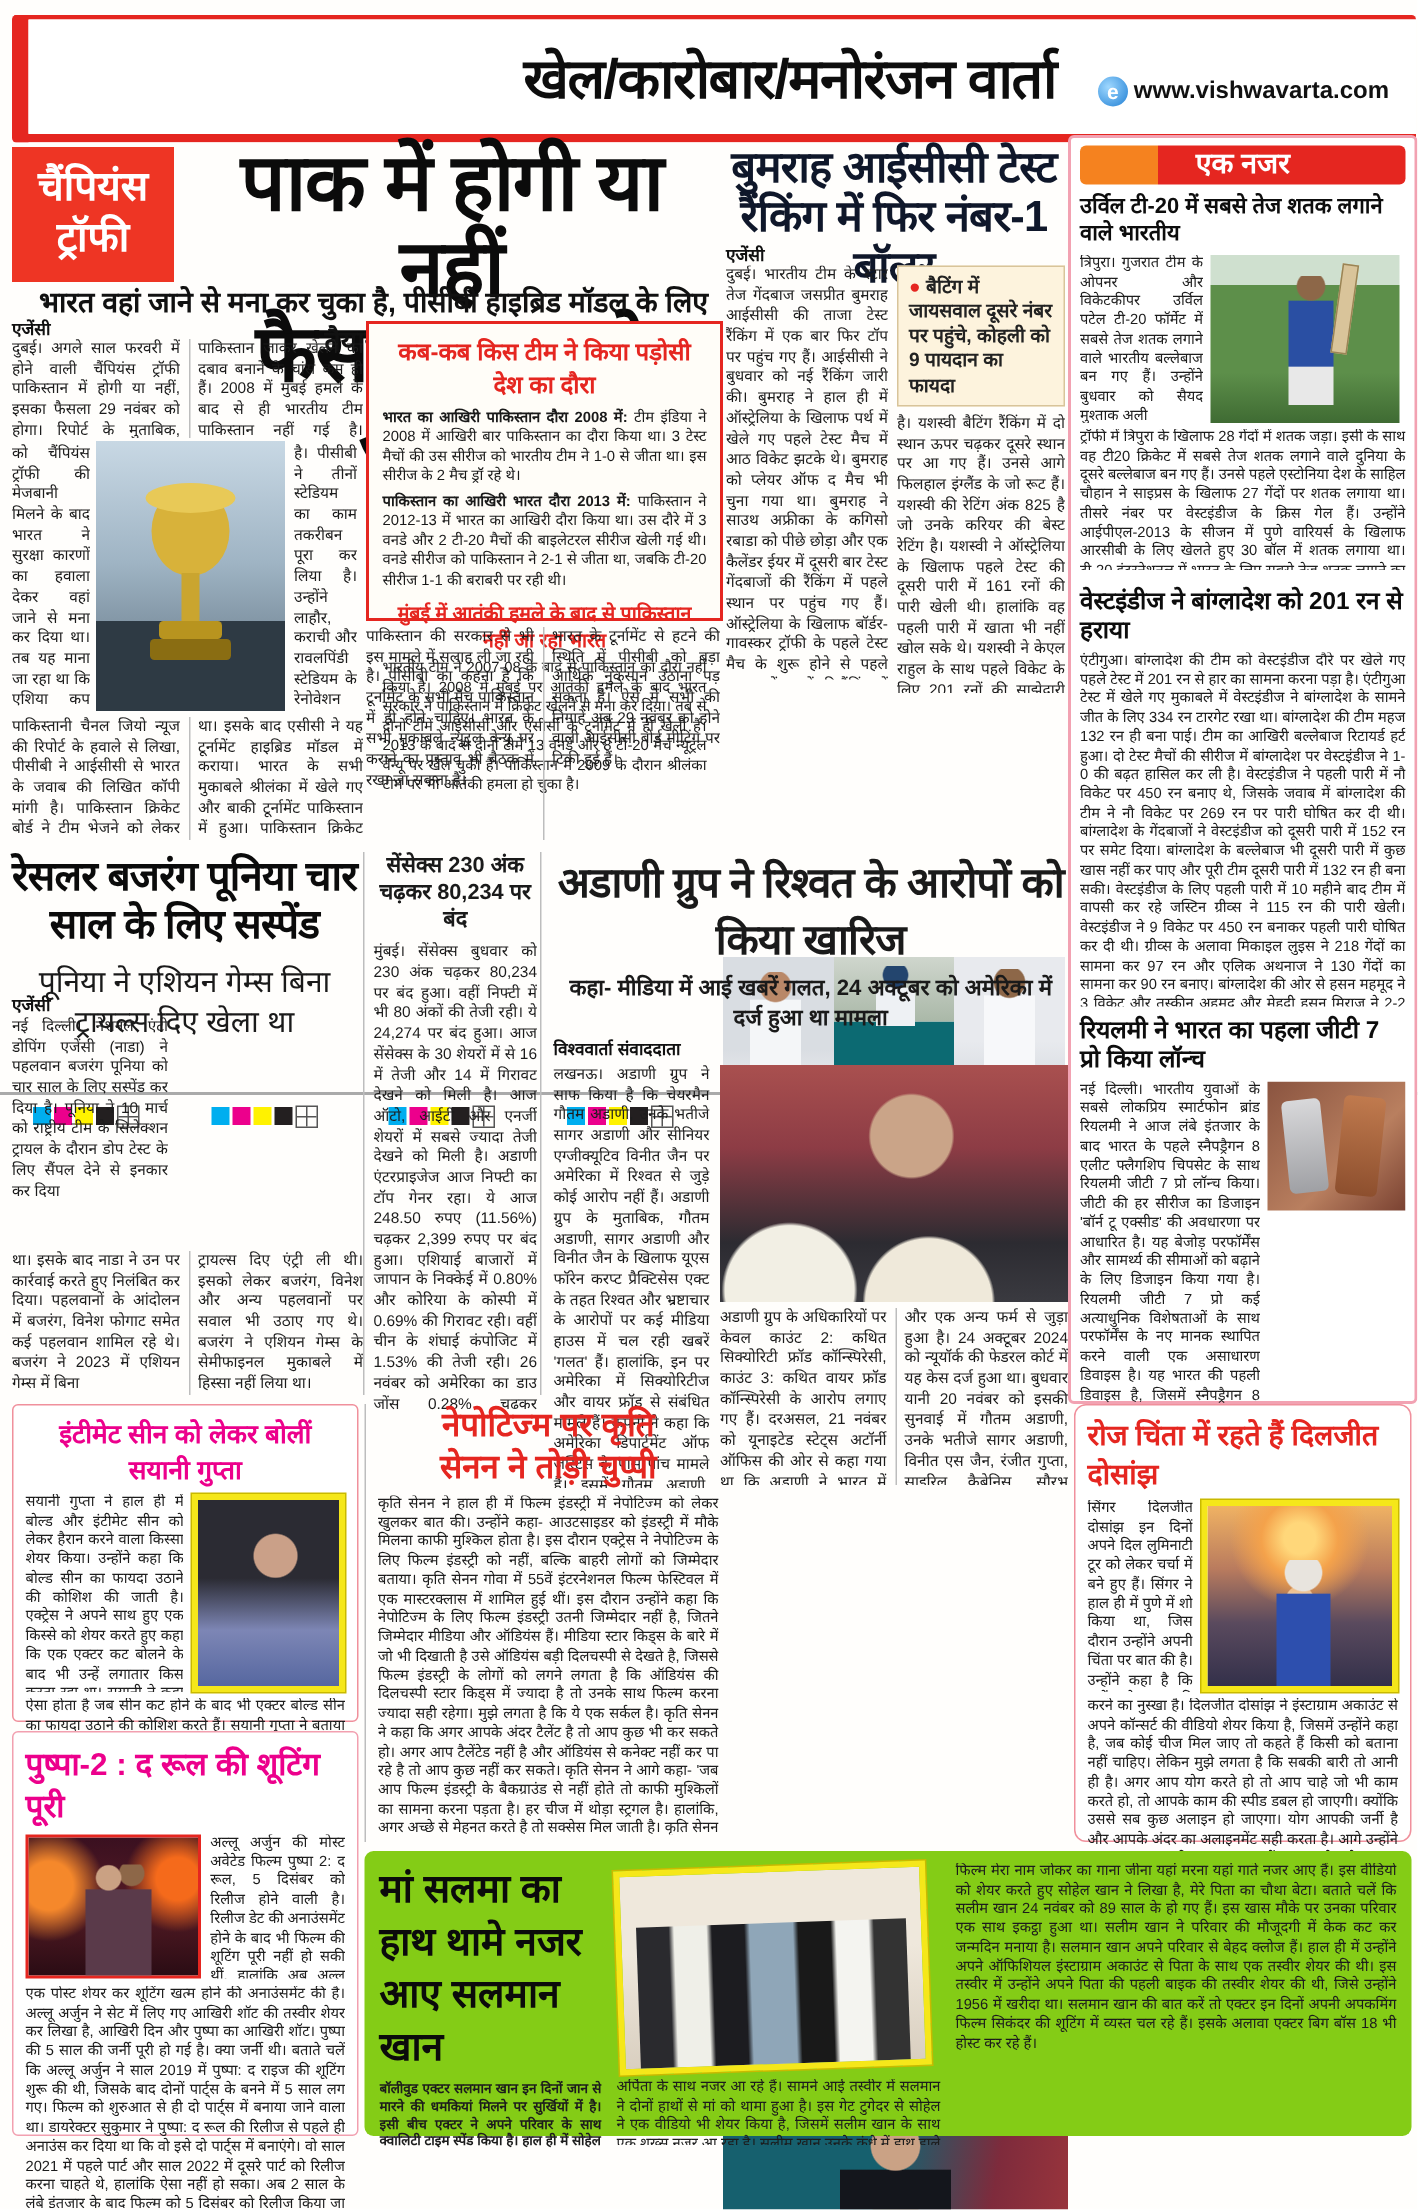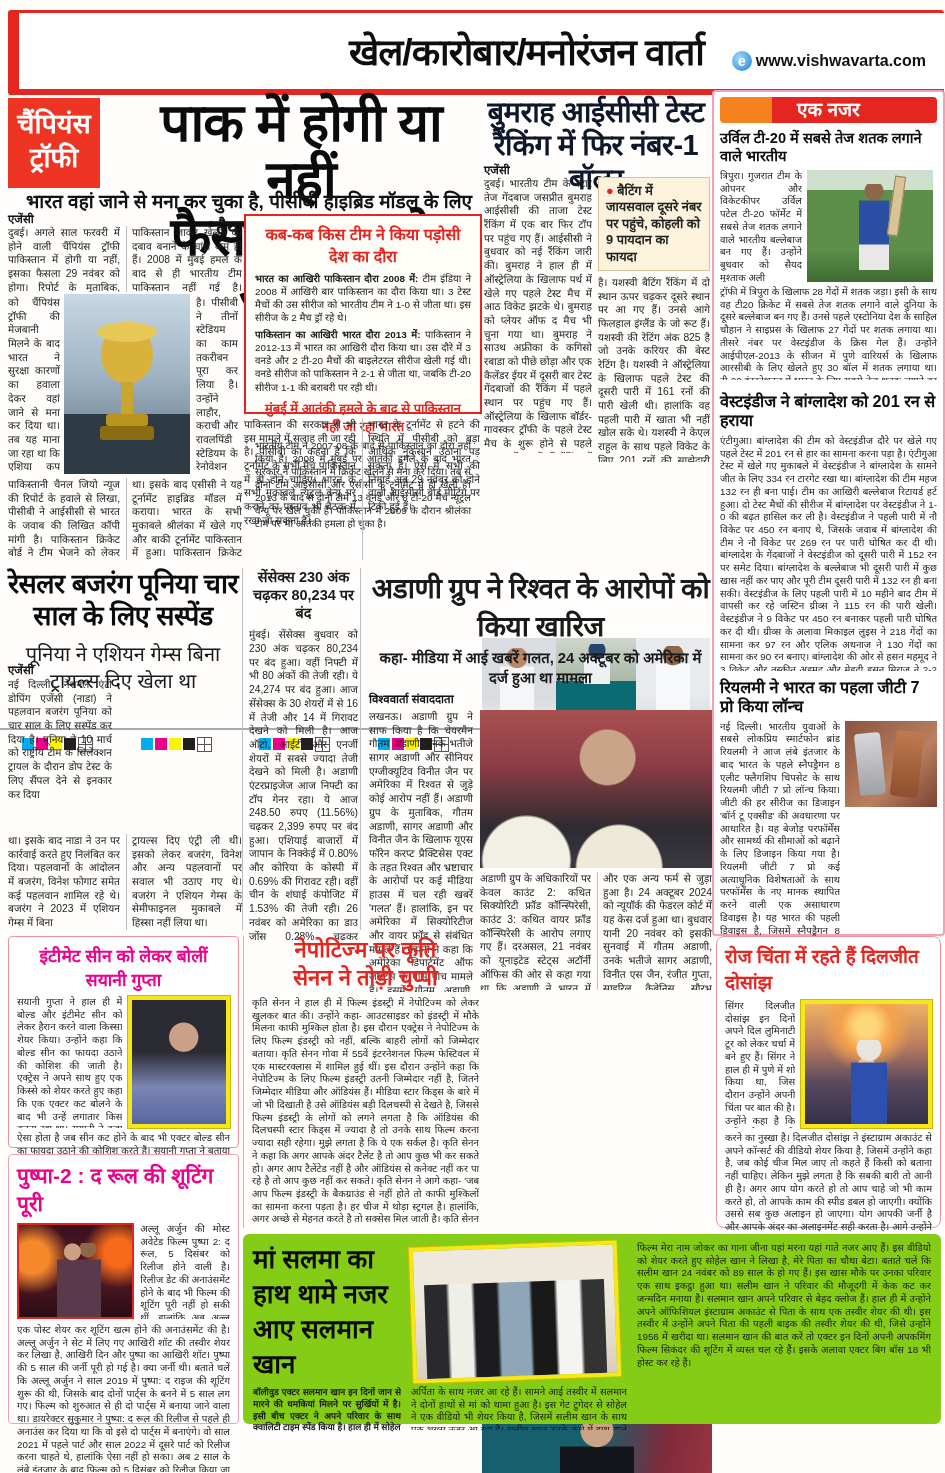--- a/index.html
+++ b/index.html
@@ -105,21 +105,21 @@
 <div id="page">
 
   <div id="masthead" class="abs">
     <div class="abs section-title" style="left:330px;top:12px;">खेल/कारोबार/मनोरंजन वार्ता</div>
     <div class="abs" style="right:18px;top:38px;display:flex;align-items:center;">
       <span class="e-icon">e</span>
       <span class="site">www.vishwavarta.com</span>
     </div>
   </div>
 
-  <div class="abs kicker" style="left:8px;top:98px;width:92px;height:80px;">
+  <div class="abs kicker" style="left:8px;top:98px;width:108px;height:80px;">
     <div>चैंपियंस</div>
     <div>ट्रॉफी</div>
   </div>
   <div class="abs lead-head center" style="left:124px;top:94px;width:354px;">
     <div>पाक में होगी या नहीं</div>
     <div>फैसला 29 को आएगा</div>
   </div>
   <div class="abs lead-sub center" style="left:20px;top:188px;width:458px;">भारत वहां जाने से मना कर चुका है, पीसीबी हाइब्रिड मॉडल के लिए तैयार नहीं</div>
   <div class="abs byline" style="left:8px;top:211px;">एजेंसी</div>
 

